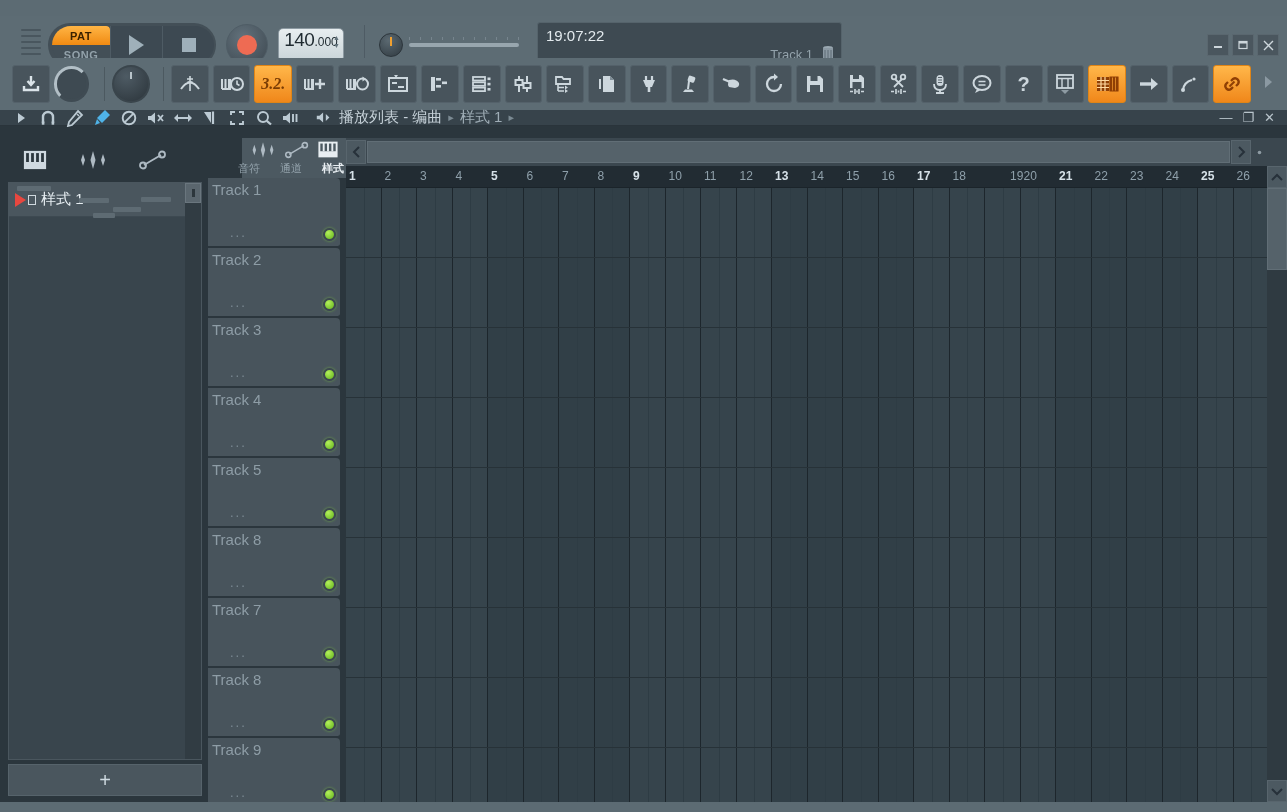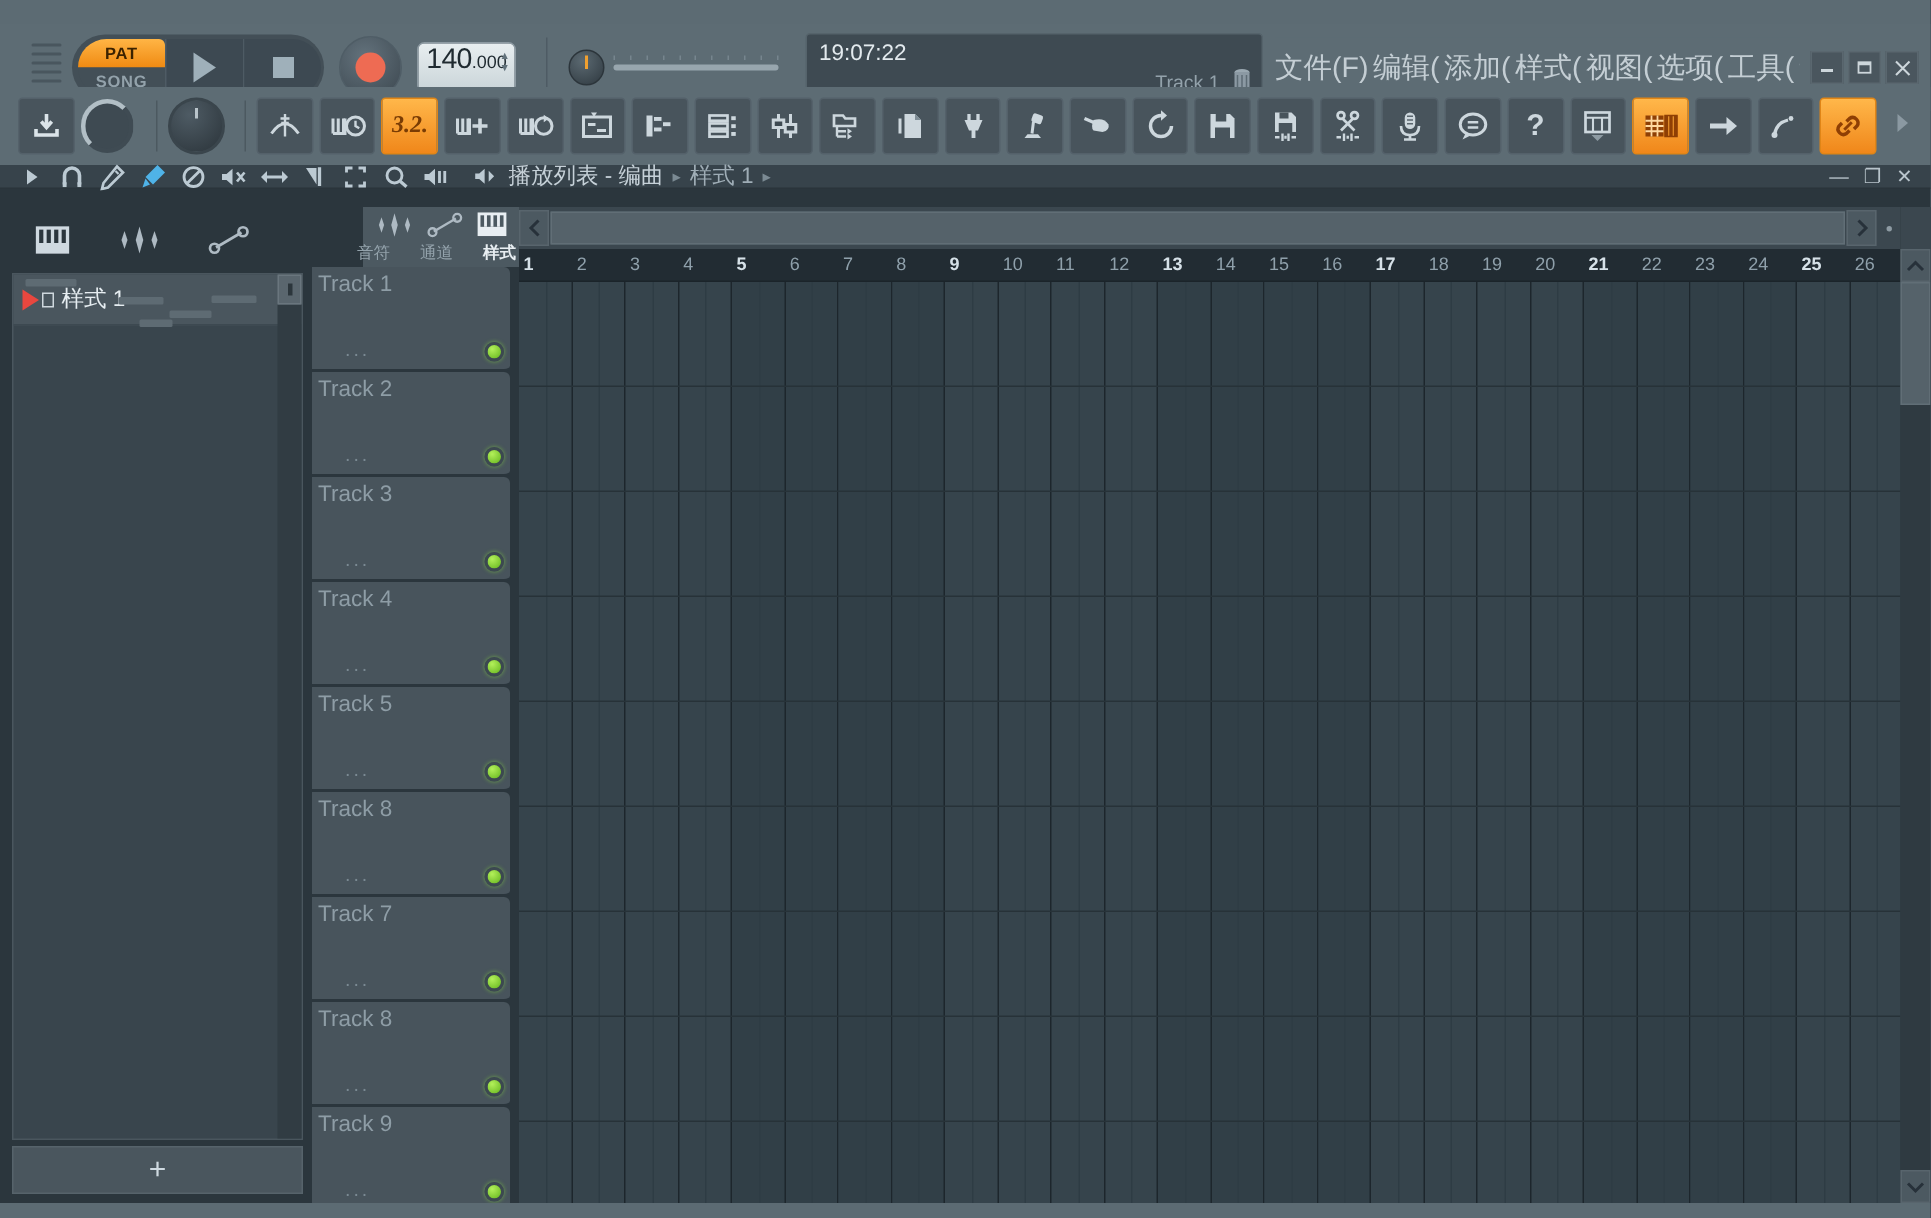--- a/index.html
+++ b/index.html
@@ -435,30 +435,20 @@
   <div class="timepanel">
     <div class="tp-time">19:07:22</div>
     <div class="tp-track">Track 1</div>
     <svg class="tp-icon" viewBox="0 0 14 18">
       <ellipse cx="7" cy="3" rx="5" ry="2" fill="#9aa8b1"></ellipse>
       <path d="M2 3 L2 14 Q7 18 12 14 L12 3" fill="#8b99a3"></path>
       <path d="M4 5 L4 15 M7 5 L7 16 M10 5 L10 15" stroke="#5c6b74" stroke-width="1"></path>
     </svg>
   </div>
 
-  <div class="menubar">
-    <span>文件(F)</span>
-    <span>编辑(</span>
-    <span>添加(</span>
-    <span>样式(</span>
-    <span>视图(</span>
-    <span>选项(</span>
-    <span>工具(</span>
-    <span>帮</span>
-  </div>
 
   <div class="wincontrols">
     <div class="wc">
       <svg width="10" height="10" viewBox="0 0 10 10">
           <rect x="1" y="6" width="8" height="2" fill="#cdd6db"></rect>
         </svg>
     </div>
     <div class="wc">
       <svg width="10" height="10" viewBox="0 0 10 10">
           <rect x="1" y="1.5" width="8" height="7" fill="none" stroke="#cdd6db" stroke-width="1.2"></rect>
@@ -945,21 +935,21 @@
         <span class="bar-num major" style="left: 287px;">9</span>
         <span class="bar-num" style="left: 322.5px;">10</span>
         <span class="bar-num" style="left: 358px;">11</span>
         <span class="bar-num" style="left: 393.5px;">12</span>
         <span class="bar-num major" style="left: 429px;">13</span>
         <span class="bar-num" style="left: 464.5px;">14</span>
         <span class="bar-num" style="left: 500px;">15</span>
         <span class="bar-num" style="left: 535.5px;">16</span>
         <span class="bar-num major" style="left: 571px;">17</span>
         <span class="bar-num" style="left: 606.5px;">18</span>
-        <span class="bar-num" style="left: 642px;">19</span>
+        <span class="bar-num" style="left: 664px;">19</span>
         <span class="bar-num" style="left: 677.5px;">20</span>
         <span class="bar-num major" style="left: 713px;">21</span>
         <span class="bar-num" style="left: 748.5px;">22</span>
         <span class="bar-num" style="left: 784px;">23</span>
         <span class="bar-num" style="left: 819.5px;">24</span>
         <span class="bar-num major" style="left: 855px;">25</span>
         <span class="bar-num" style="left: 890.5px;">26</span>
       </div>
 
     <div class="grid" id="grid">

